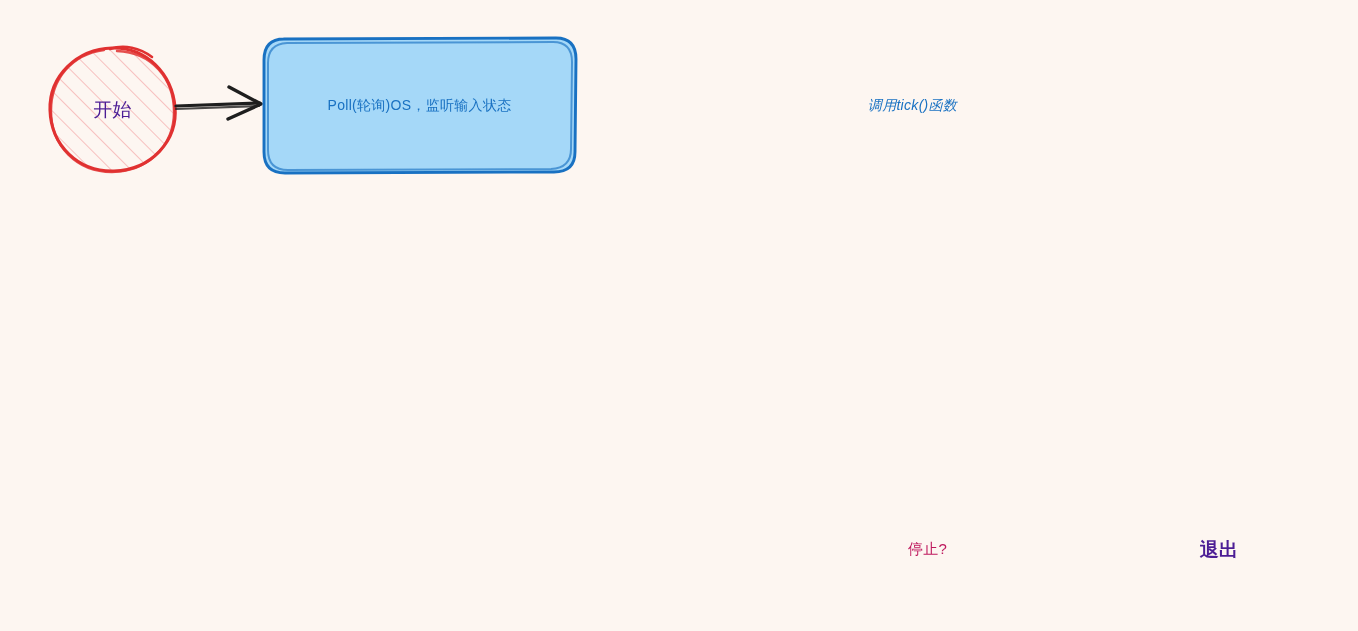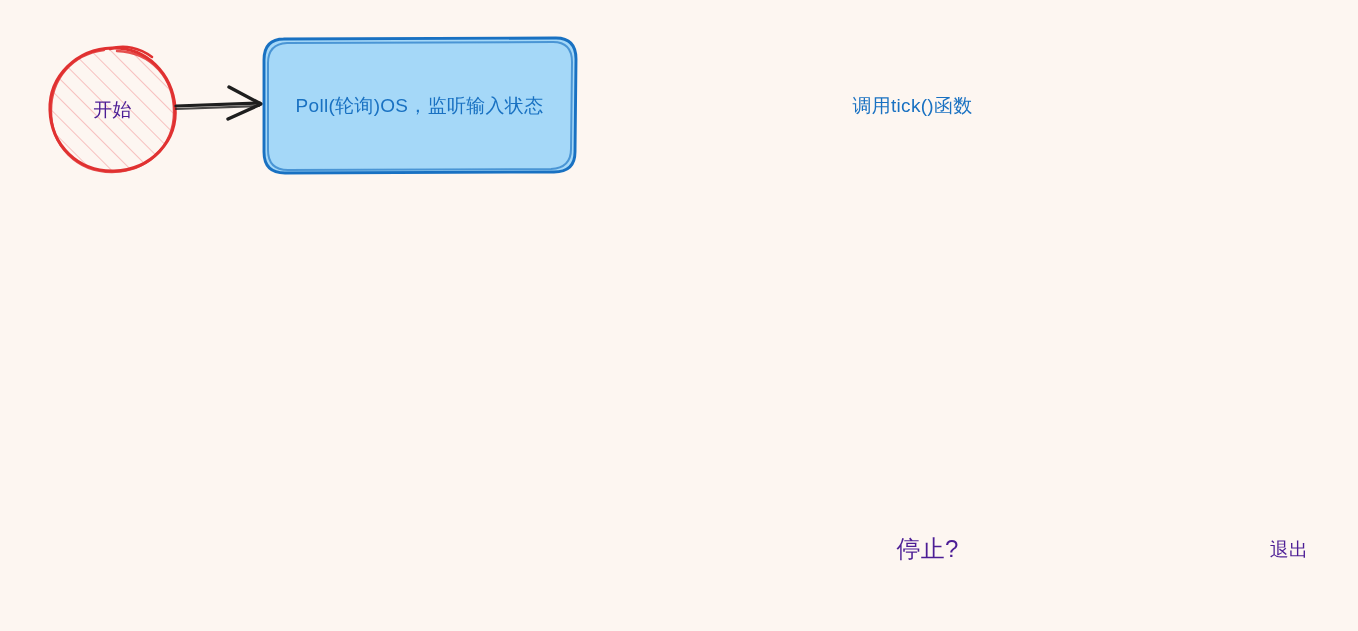--- a/index.html
+++ b/index.html
@@ -32,26 +32,26 @@
     text-align: center;
     pointer-events: none;
     white-space: nowrap;
     letter-spacing: 0.3px;
   }
   .label-terminal {
     font-size: 19px;
     color: #4c1d95;
   }
   .label-process {
-    font-size: 19px;
+    font-size: 14px;
     color: #1971c2;
   }
   .label-decision {
-    font-size: 24px;
-    color: #4c1d95;
+    font-size: 15px;
+    color: #be185d;
   }
 </style>
 </head>
 <body>
 
 <div id="canvas">
 
   <svg id="sketch" viewBox="0 0 1358 631" xmlns="http://www.w3.org/2000/svg">
 
     <defs>
@@ -95,21 +95,21 @@
 
     
     <g>
       <path d="M 781 39 L 1045 38 Q 1065 38 1065 59 L 1064 152 Q 1064 172 1044 172 L 782 173
                Q 761 173 761 152 L 761 60 Q 761 39 781 39 Z" fill="#a5d8f8" stroke="none">
       <path d="M 781 39 L 1045 38 Q 1065 38 1065 59 L 1064 152 Q 1064 172 1044 172 L 782 173
                Q 761 173 761 152 L 761 60 Q 761 39 781 39" fill="none" stroke="#1971c2" stroke-width="2.9" stroke-linecap="round">
       <path d="M 785 43 L 1042 42 Q 1061 42 1061 62 L 1060 149 Q 1060 168 1041 169 L 786 170
                Q 766 170 766 150 L 766 63 Q 766 44 785 43" fill="none" stroke="#1971c2" stroke-width="2.0" stroke-linecap="round" opacity="0.65">
     </path></path></path></g>
-    <div class="node-label label-process" style="left:760px; top:38px; width:305px; height:135px;">调用tick()函数</div>
+    <div class="node-label label-process" style="left:760px; top:38px; width:305px; height:135px;font-style:italic;">调用tick()函数</div>
 
     
     <g>
       <path d="M 908 174 L 913 250" fill="none" stroke="#1e1e1e" stroke-width="3.2" stroke-linecap="round">
       <path d="M 911 175 L 916 250" fill="none" stroke="#1e1e1e" stroke-width="2.1" stroke-linecap="round" opacity="0.8">
       <path d="M 898 222 L 913 255 L 928 223" fill="none" stroke="#1e1e1e" stroke-width="3.4" stroke-linecap="round" stroke-linejoin="round">
     </path></path></path></g>
 
     
     <g>
@@ -161,15 +161,15 @@
       <path d="M 1261 493 C 1294 495 1315 521 1314 554 C 1313 587 1288 611 1254 611
                C 1220 611 1197 585 1198 552 C 1199 522 1220 498 1250 492" fill="none" stroke="#e03131" stroke-width="2.3" stroke-linecap="round" opacity="0.85">
       <path d="M 1235 494 C 1253 487 1272 489 1288 497" fill="none" stroke="#e03131" stroke-width="2.6" stroke-linecap="round">
     </path></path></path></path></g>
 
   
 
   
   <div class="node-label label-terminal" style="left:50px; top:48px; width:125px; height:123px;">开始</div>
 
-  <div class="node-label label-terminal" style="left:1228px; top:490px; width:122px; height:120px;">退出</div>
+  <div class="node-label label-terminal" style="left:1158px; top:490px; width:122px; height:120px;font-weight:bold;">退出</div>
 
 </div>
 
 </body></html>

